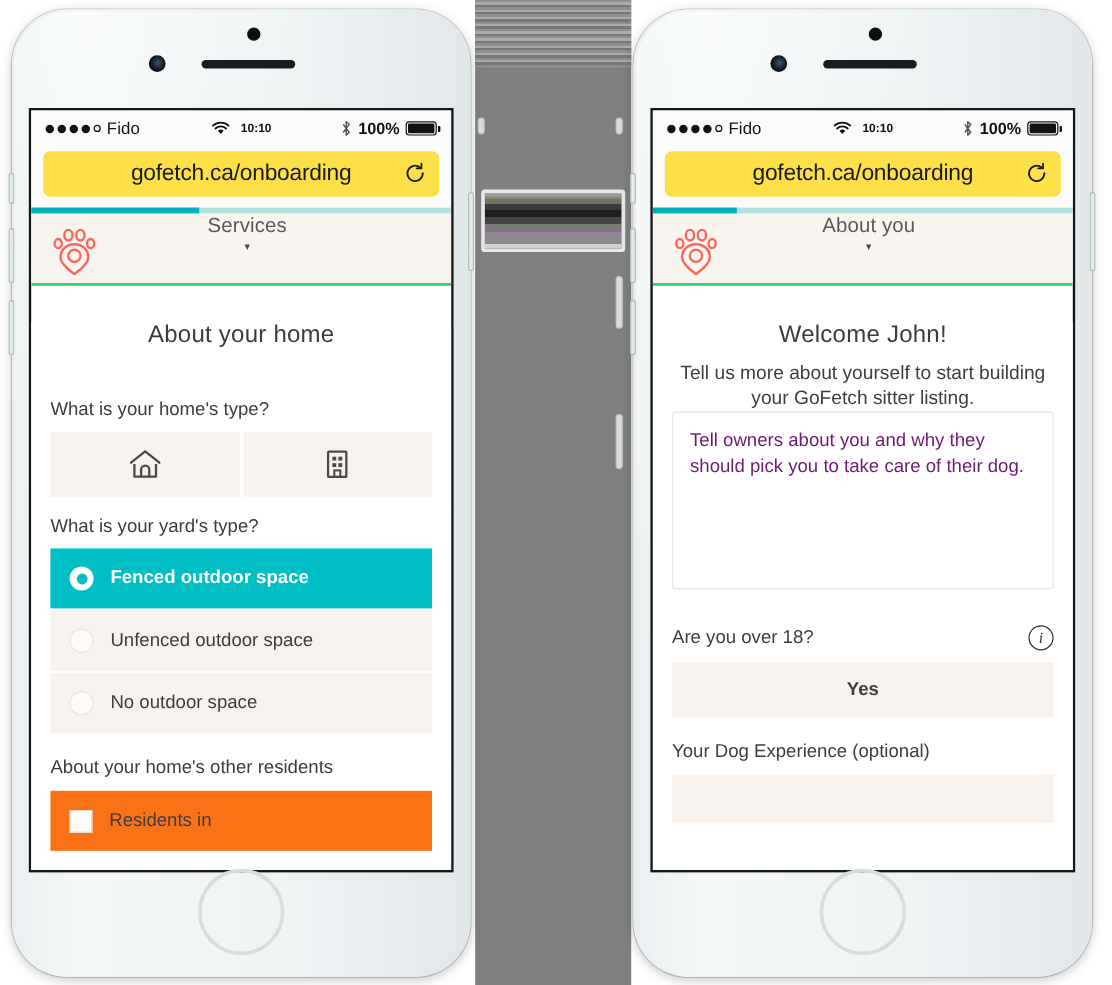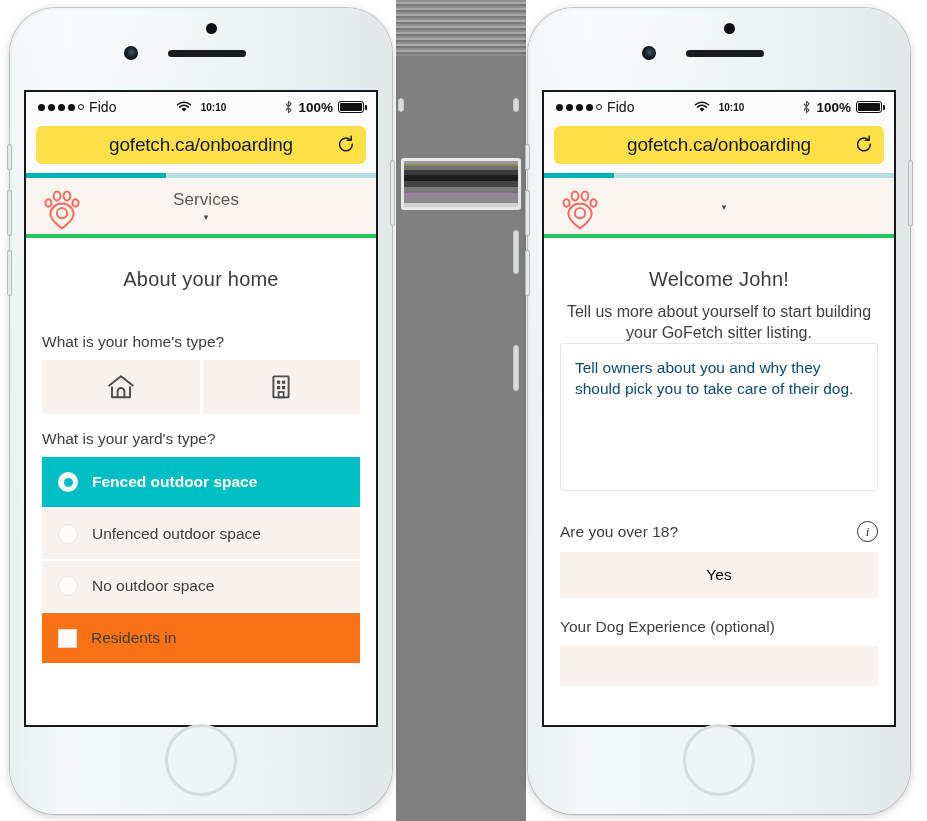--- a/index.html
+++ b/index.html
@@ -207,23 +207,22 @@
   .progress-fill {
     height: 100%;
     background: #00b2b8;
   }
 
   
   .app-header {
     background: #faf4f0;
     height: 60px;
     display: flex;
-    align-items: center;
     position: relative;
-    border-bottom: 4px solid #22c55e;
+    border-bottom: 2px solid #22c55e;
   }
   .logo {
     position: absolute;
     left: 14px; top: 8px;
     width: 44px; height: 44px;
   }
   .header-title-wrap {
     flex: 1;
     text-align: center;
     padding-left: 10px;
@@ -337,21 +336,21 @@
     flex: none;
   }
 
   
   .bio-box {
     border: 1px solid #e6e6e6;
     border-radius: 3px;
     height: 148px;
     padding: 14px 14px;
     font-size: 15.5px;
-    color: #0c4a6e;
+    color: #701a75;
     line-height: 1.34;
   }
 
   .row-with-info {
     display: flex; align-items: center; justify-content: space-between;
     margin-top: 30px; margin-bottom: 10px;
   }
   .row-with-info .field-label { margin: 0; }
   .info-icon {
     width: 21px; height: 21px;
@@ -363,21 +362,22 @@
     font-style: italic;
     line-height: 1;
   }
   .yesno-row { display: flex; gap: 3px; }
   .yesno-btn {
     flex: 1;
     height: 46px;
     background: #f8f2ee;
     display: flex; align-items: center; justify-content: center;
     font-size: 15.5px;
-    color: #000000;
+    color: #404040;
+    font-weight: bold;
   }
   .stub-field {
     height: 40px;
     background: #f8f2ee;
     margin-top: 10px;
   }
 </style>
 </head>
 <body>
 
@@ -497,20 +497,21 @@
           <div class="radio-item">
             <span class="radio-mark"></span>
             <span>Unfenced outdoor space</span>
           </div>
           <div class="radio-item">
             <span class="radio-mark"></span>
             <span>No outdoor space</span>
           </div>
         </div>
 
+        <div class="section-label">About your home's other residents</div>
         <div class="checkbox-row">
           <span class="checkbox-mark"></span>
           <span>Residents in</span>
         </div>
       </div>
     </div>
 
     <div class="home-button"></div>
   </div>
 
@@ -575,20 +576,21 @@
           <g stroke="#f9695b" stroke-width="2" fill="none">
             <ellipse cx="17" cy="10" rx="3.4" ry="4.4"></ellipse>
             <ellipse cx="27" cy="10" rx="3.4" ry="4.4"></ellipse>
             <ellipse cx="8.5" cy="17" rx="3" ry="3.8"></ellipse>
             <ellipse cx="35.5" cy="17" rx="3" ry="3.8"></ellipse>
             <path d="M22 17.5 C15.4 17.5 10.4 22.3 10.4 28.3 C10.4 33.8 18.2 39.6 22 42.4 C25.8 39.6 33.6 33.8 33.6 28.3 C33.6 22.3 28.6 17.5 22 17.5 Z"></path>
             <circle cx="22" cy="27.2" r="5.1"></circle>
           </g>
         </svg>
         <div class="header-title-wrap">
+          <div class="header-title">About you</div>
           <div class="header-caret">▾</div>
         </div>
       </div>
 
       <div class="page">
         <div class="page-title">Welcome John!</div>
         <div class="page-sub">Tell us more about yourself to start building your GoFetch sitter listing.</div>
 
         <div class="bio-box">Tell owners about you and why they should pick you to take care of their dog.</div>
 

